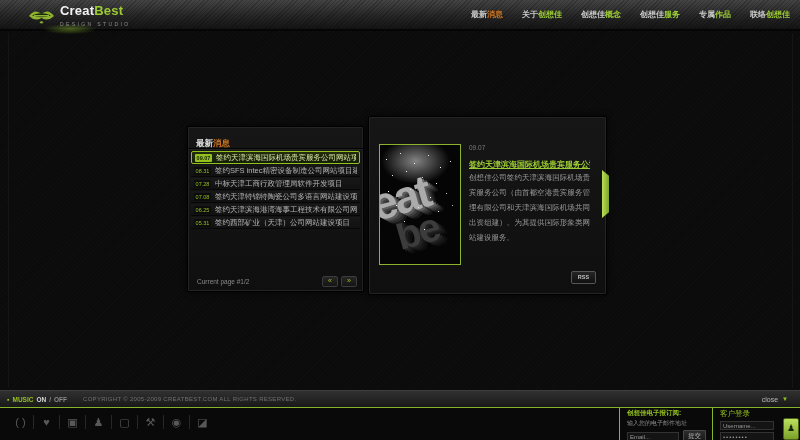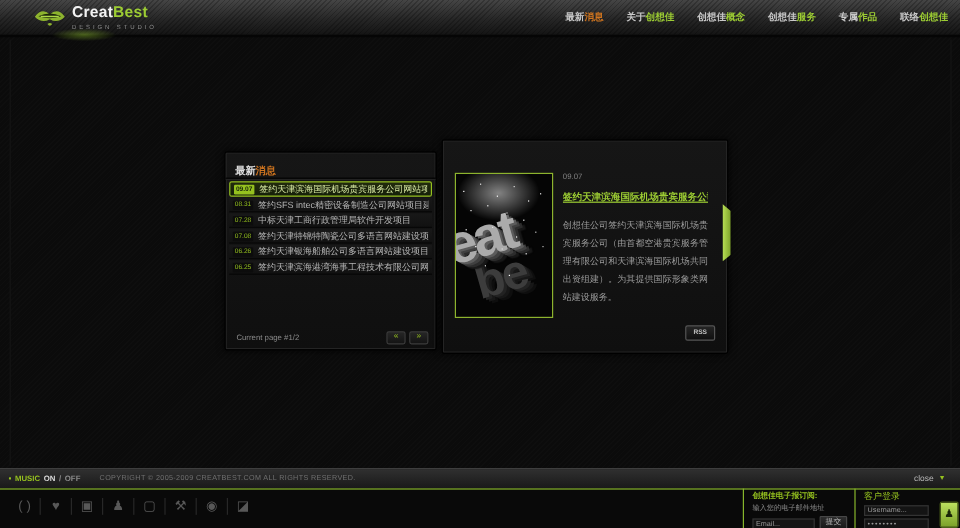--- a/index.html
+++ b/index.html
@@ -61,21 +61,21 @@
   .sparkles{position:absolute;left:0;top:0;width:1px;height:1px;background:transparent;
         box-shadow:6px 14px 0 0 #fff,20px 8px 0 0 #e8e8e8,34px 18px 0 0 #fff,48px 10px 0 0 #ddd,
         60px 22px 0 0 #fff,12px 30px 0 0 #eee,26px 26px 0 0 #fff,42px 32px 0 0 #ccc,
         56px 38px 0 0 #fff,70px 16px 0 0 #eee,8px 46px 0 0 #fff,30px 44px 0 0 #ddd,
         50px 52px 0 0 #fff,66px 48px 0 0 #ccc,16px 60px 0 0 #fff,38px 62px 0 0 #ddd,
         58px 66px 0 0 #fff,72px 60px 0 0 #bbb,24px 76px 0 0 #eee,44px 84px 0 0 #fff;}
   .detail-body{position:absolute;left:100px;top:27px;right:16px;}
   .d-date{font-size:6.5px;color:#7e7e7e;}
   .d-title{margin-top:8px;font-size:8px;font-weight:bold;color:#9ccc33;text-decoration:underline;
         white-space:nowrap;overflow:hidden;cursor:pointer;}
-  .d-text{margin-top:10px;font-size:7.5px;color:#9b9b9b;line-height:15px;text-align:justify;}
+  .d-text{margin-top:0;font-size:7.5px;color:#9b9b9b;line-height:15px;text-align:justify;}
   .rss-btn{position:absolute;right:10px;bottom:10px;width:23px;height:11px;border:1px solid #565656;border-radius:2px;
         background:linear-gradient(#252525,#101010);color:#c0c0c0;font-size:5.5px;font-weight:bold;
         text-align:center;line-height:10px;cursor:pointer;}
   .side-tab{position:absolute;right:-3px;top:53px;width:7px;height:48px;cursor:pointer;
         background:linear-gradient(90deg,#b8e055,#7da22a);clip-path:polygon(0 0,100% 12%,100% 88%,0 100%);}
 
   
   .statusbar{position:absolute;left:0;right:0;top:390px;height:16px;display:flex;align-items:center;
         background:linear-gradient(#303030,#191919);border-top:1px solid #3e3e3e;border-bottom:1px solid #86b52b;z-index:4;}
   .music{display:flex;align-items:center;gap:3px;margin-left:7px;font-size:6.5px;font-weight:bold;cursor:pointer;}
@@ -160,26 +160,26 @@
         </div>
         <div class="news-row">
           <span class="news-date">07.28</span>
           <span class="news-text">中标天津工商行政管理局软件开发项目</span>
         </div>
         <div class="news-row">
           <span class="news-date">07.08</span>
           <span class="news-text">签约天津特锦特陶瓷公司多语言网站建设项目</span>
         </div>
         <div class="news-row">
-          <span class="news-date">06.26</span>
-          <span class="news-text">签约天津银海船舶公司多语言网站建设项目</span>
-        </div>
-        <div class="news-row">
           <span class="news-date">06.25</span>
           <span class="news-text">签约天津滨海港湾海事工程技术有限公司网站建</span>
+        </div>
+        <div class="news-row">
+          <span class="news-date">05.31</span>
+          <span class="news-text">签约西部矿业（天津）公司网站建设项目</span>
         </div>
       </div>
     <div class="news-footer">
       <span class="page-label">Current page #1/2</span>
       <span class="pg-btns">
         <span class="pg-btn">«</span>
         <span class="pg-btn">»</span>
       </span>
     </div>
   </div>

